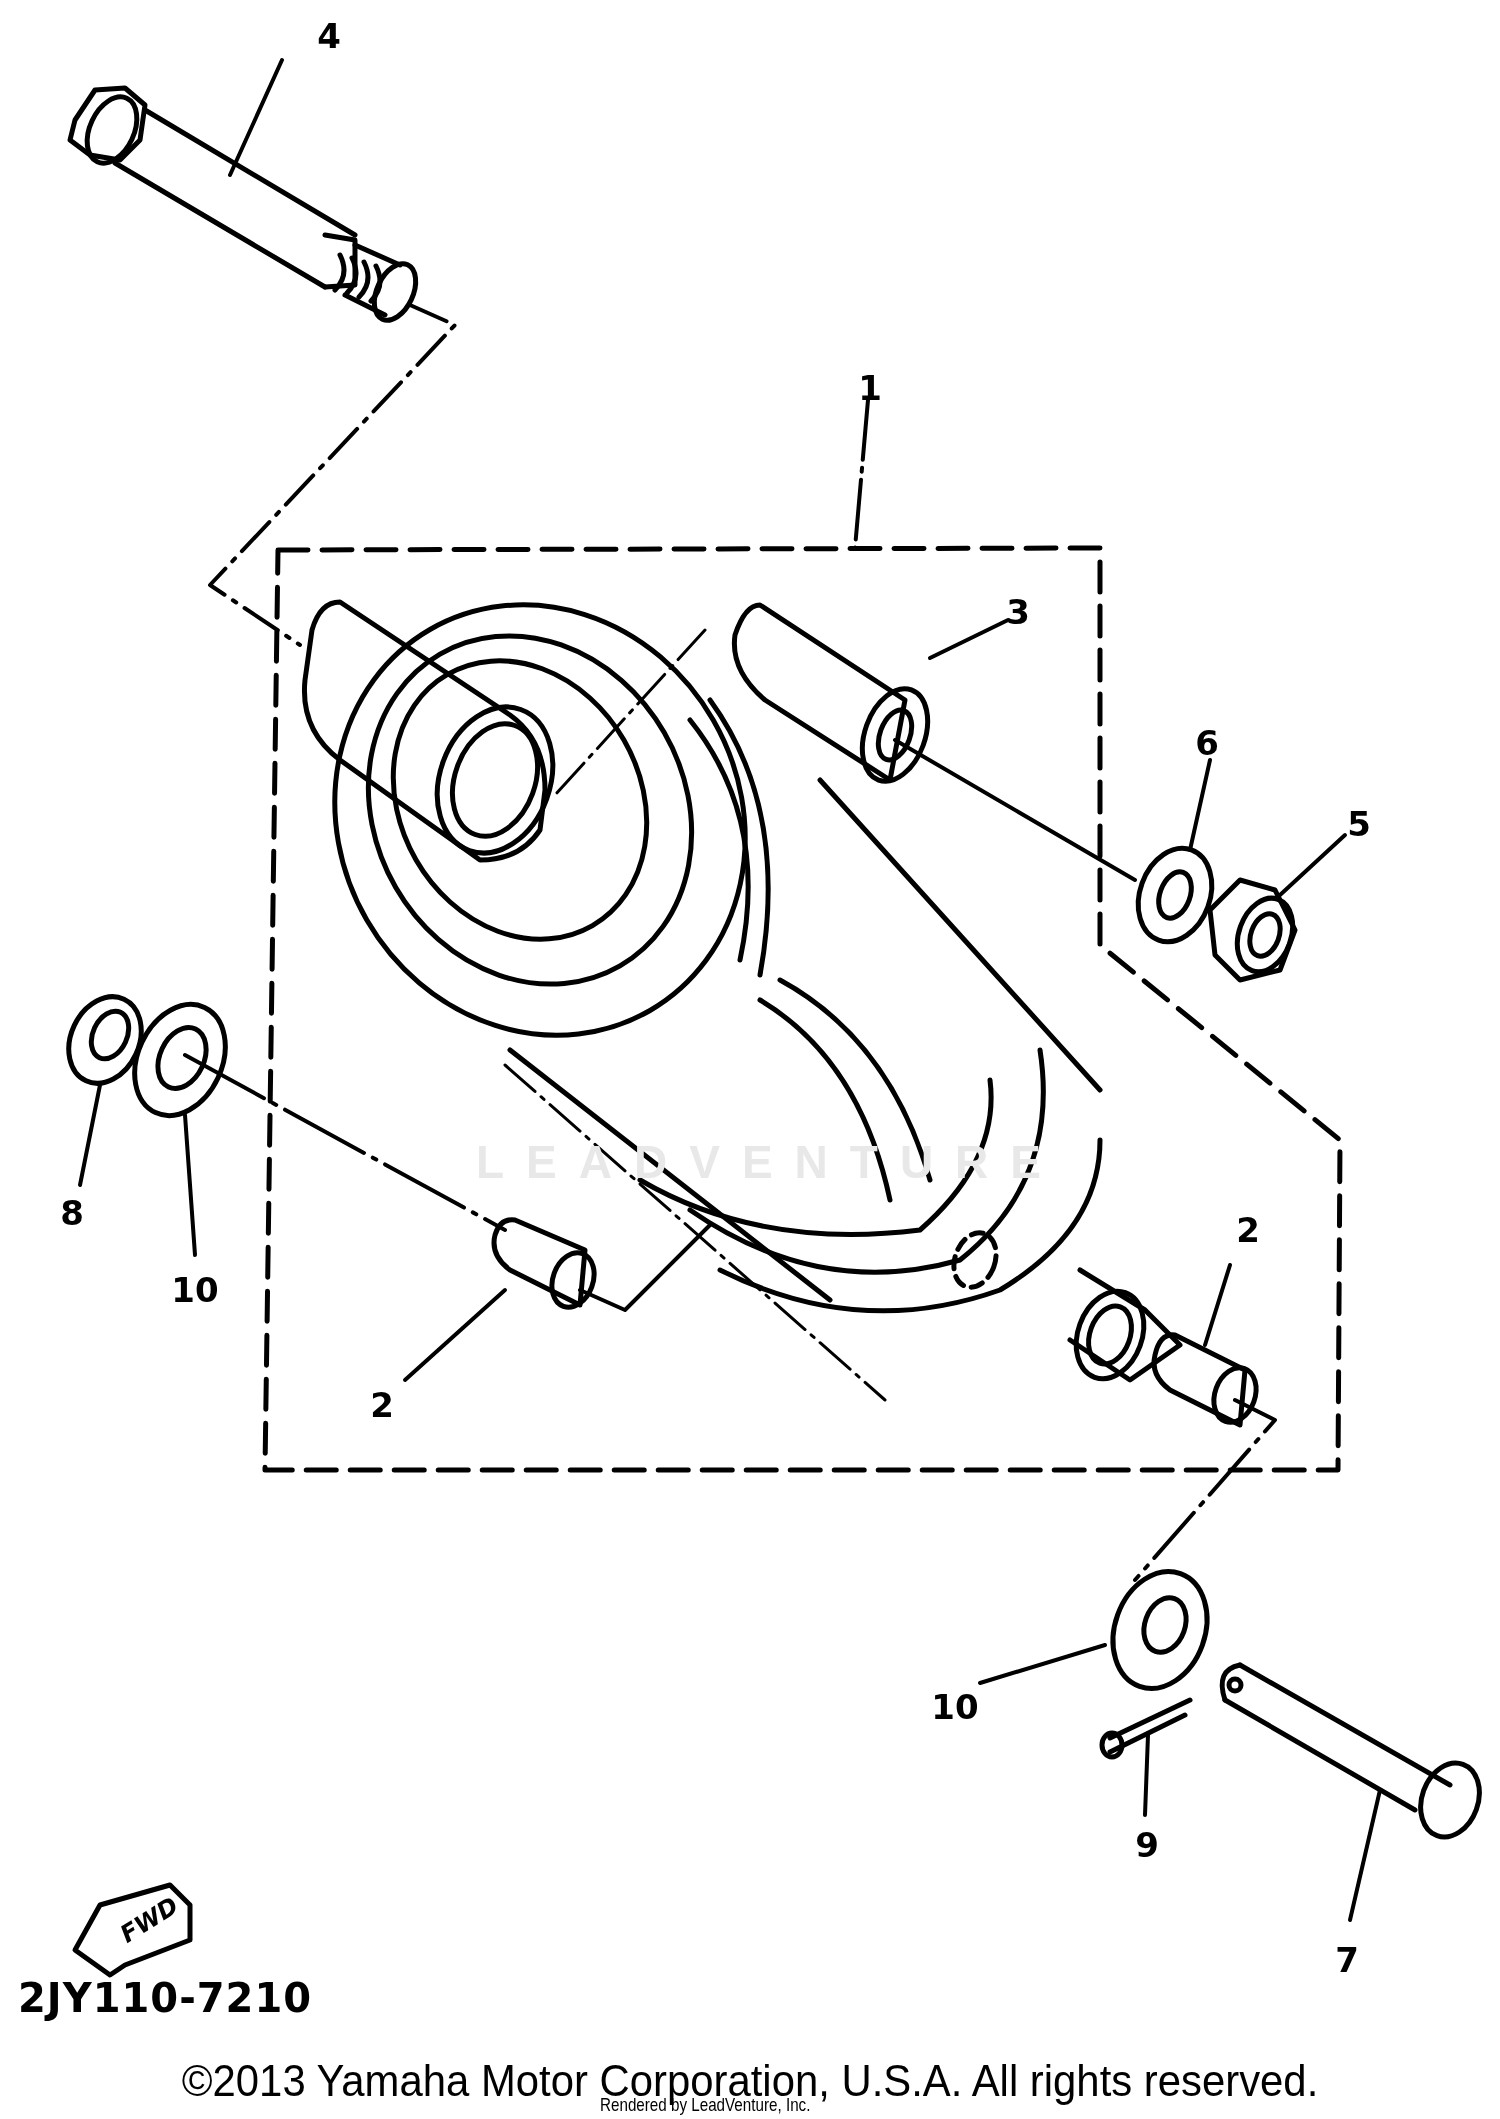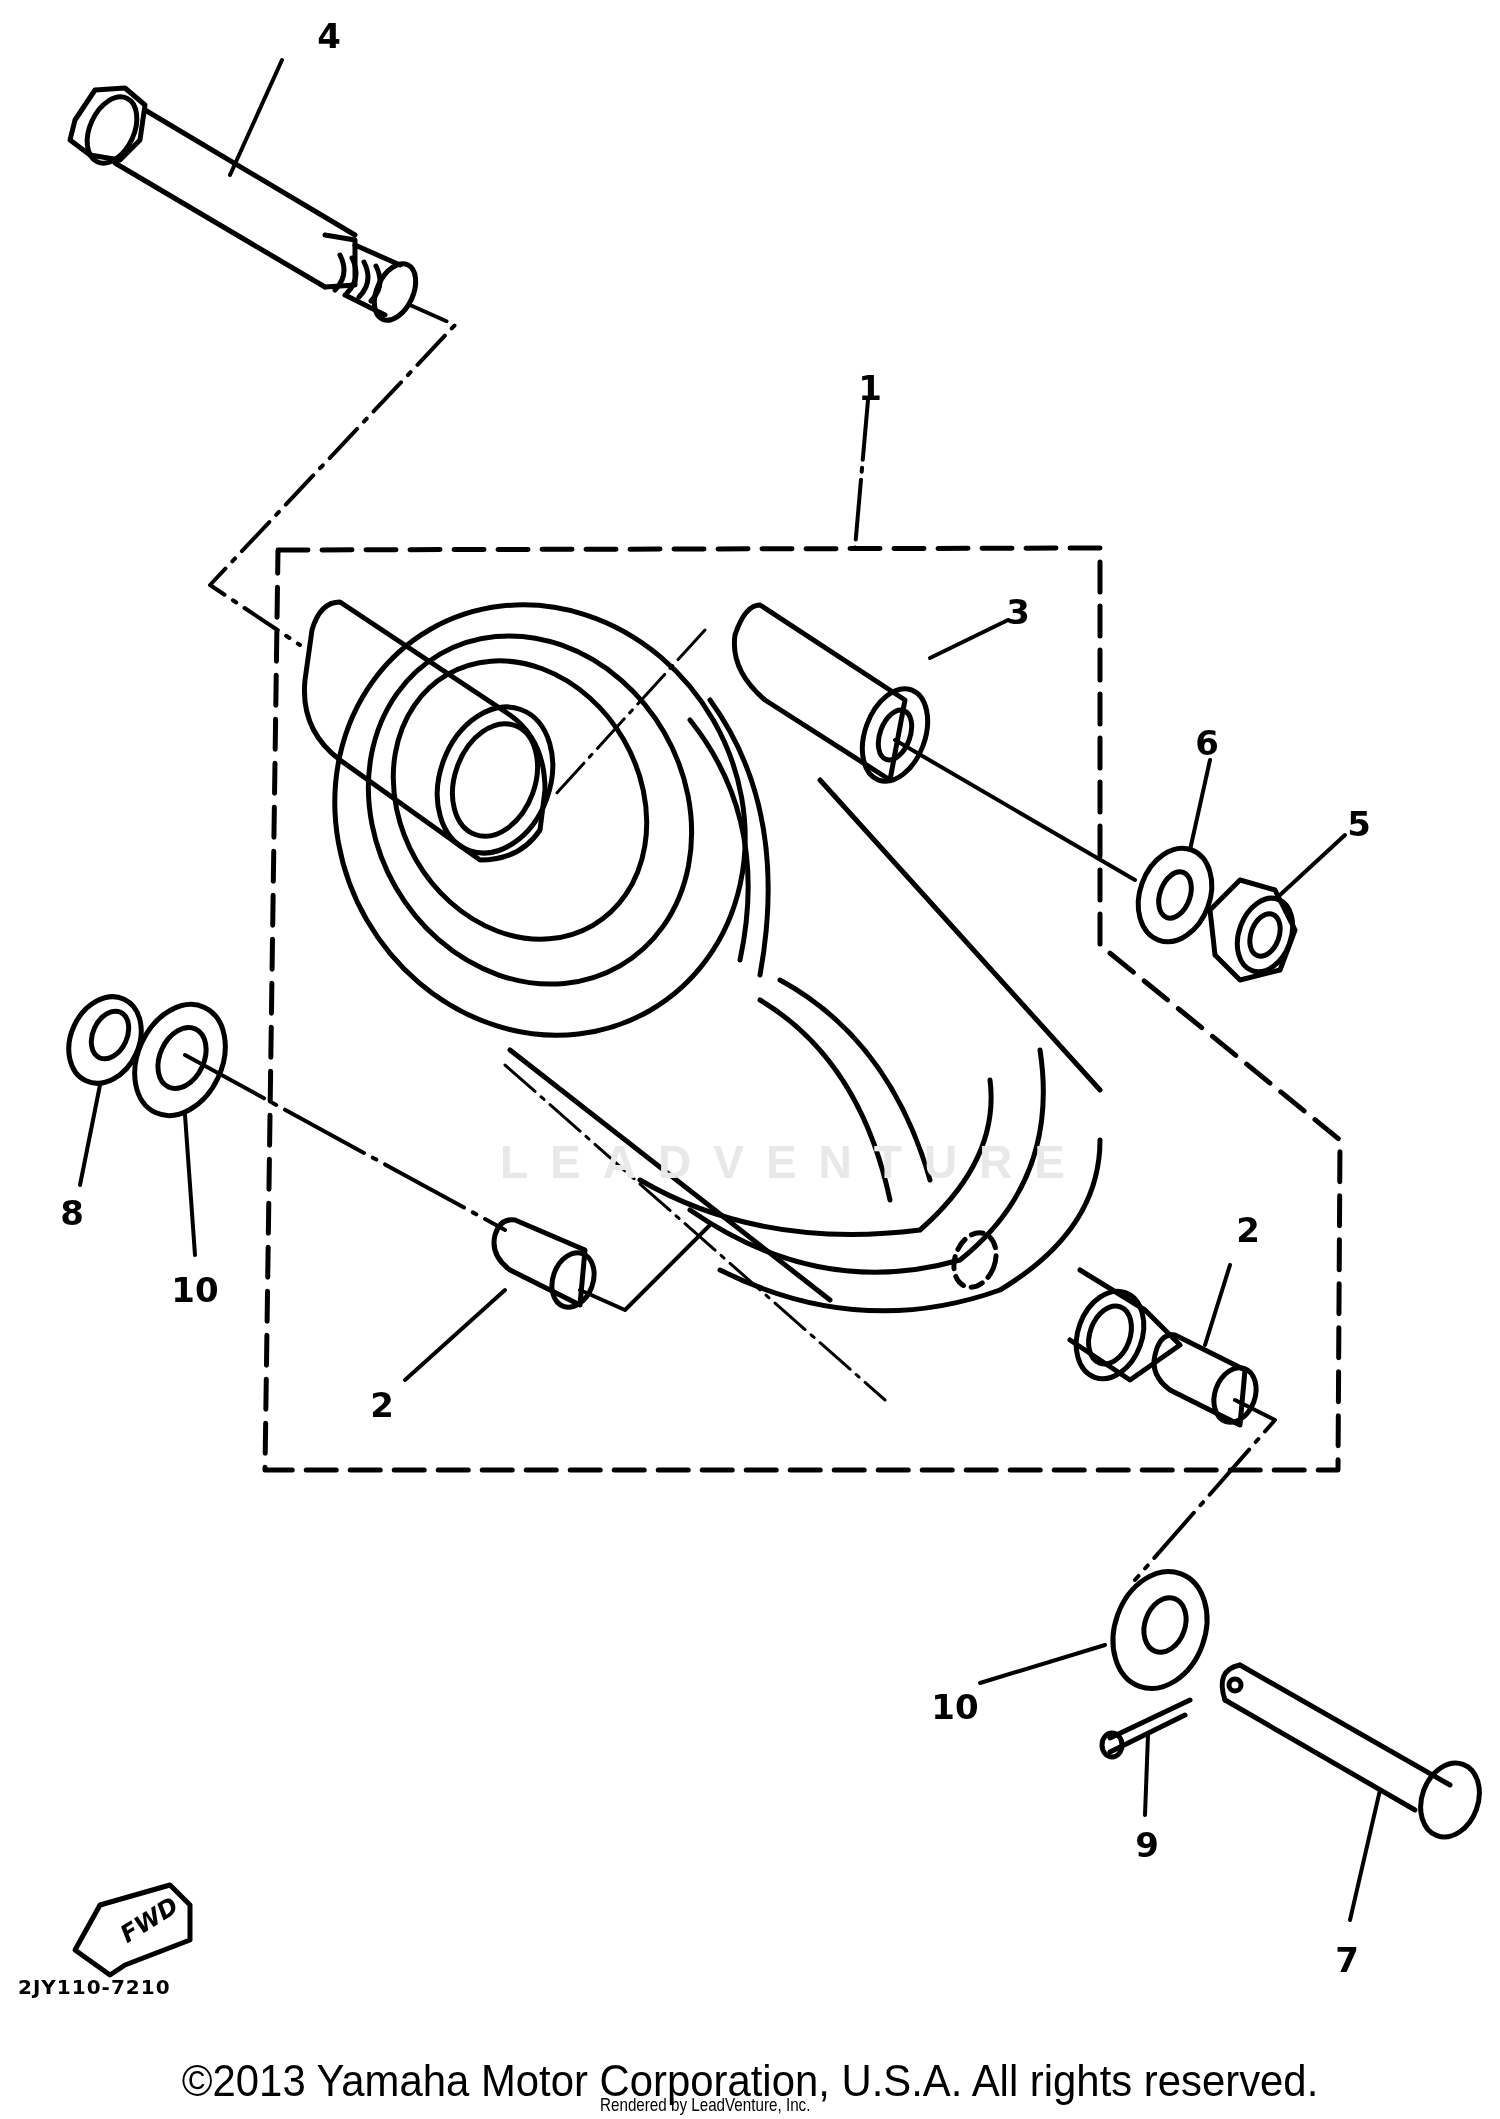--- a/index.html
+++ b/index.html
@@ -2,27 +2,27 @@
 <html><head>
   <meta charset="utf-8">
   <style>
     html, body { margin: 0; padding: 0; background: #ffffff; }
     body { width: 1500px; height: 2119px; position: relative; overflow: hidden;
            font-family: "Liberation Sans", sans-serif; color: #000; }
     #diagram { position: absolute; left: 0; top: 0; width: 1500px; height: 2119px; }
     .callout { position: absolute; font-family: "DejaVu Sans", sans-serif; font-weight: bold;
                font-size: 34px; line-height: 1; color: #000; transform: translate(-50%, -50%); }
     .code { position: absolute; left: 18px; top: 1975px; font-family: "DejaVu Sans", sans-serif;
-            font-weight: bold; font-size: 20px; letter-spacing: 1px; color: #000; }
+            font-weight: bold; font-size: 40px; letter-spacing: 1px; color: #000; }
     .copyright { position: absolute; left: 0; width: 1500px; top: 2055px; text-align: center;
                  font-family: "Liberation Sans", sans-serif; font-size: 45px; color: #000;
                  transform: scaleX(0.93); transform-origin: center; white-space: nowrap; }
     .rendered { position: absolute; left: 600px; top: 2094px; font-family: "Liberation Sans Narrow", "Liberation Sans", sans-serif;
                 font-size: 19px; color: #000; transform: scaleX(0.8); transform-origin: left; white-space: nowrap; }
-    .watermark { position: absolute; left: 500px; top: 1135px; font-family: "Liberation Sans", sans-serif;
+    .watermark { position: absolute; left: 476px; top: 1135px; font-family: "Liberation Sans", sans-serif;
                  font-size: 46px; letter-spacing: 22px; color: #e8e8e8; font-weight: bold; white-space: nowrap; }
     .fwd-text { position: absolute; left: 118px; top: 1906px; font-family: "DejaVu Sans", sans-serif;
                 font-weight: bold; font-style: italic; font-size: 24px; transform: rotate(-32deg); }
   </style>
 </head>
 <body>
 
 <svg id="diagram" viewBox="0 0 1500 2119" xmlns="http://www.w3.org/2000/svg" fill="none" stroke="#000" stroke-width="5" stroke-linecap="round" stroke-linejoin="round">
 
   <g>

